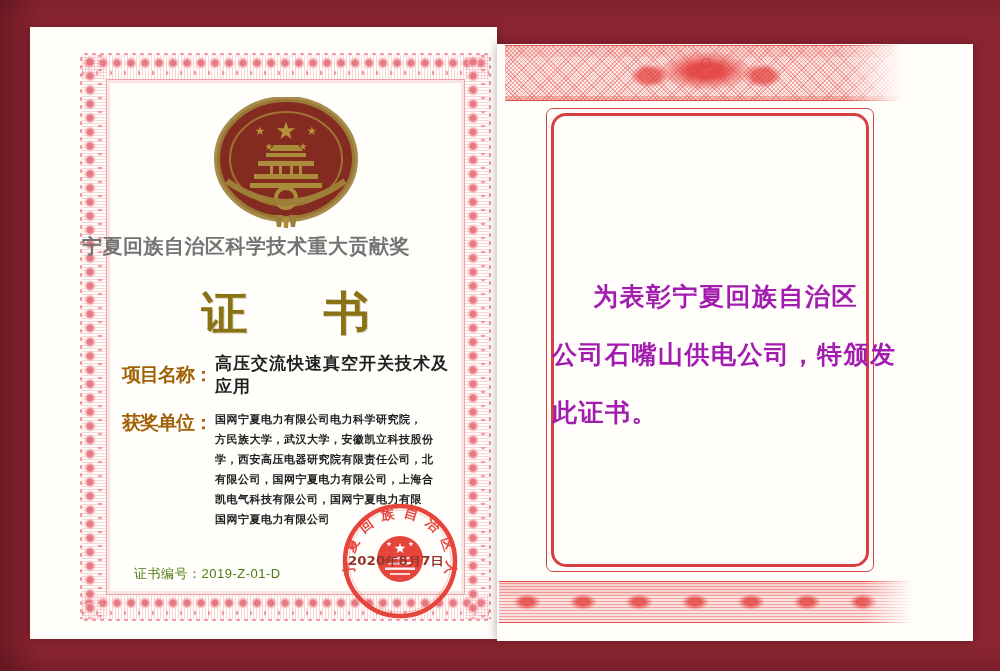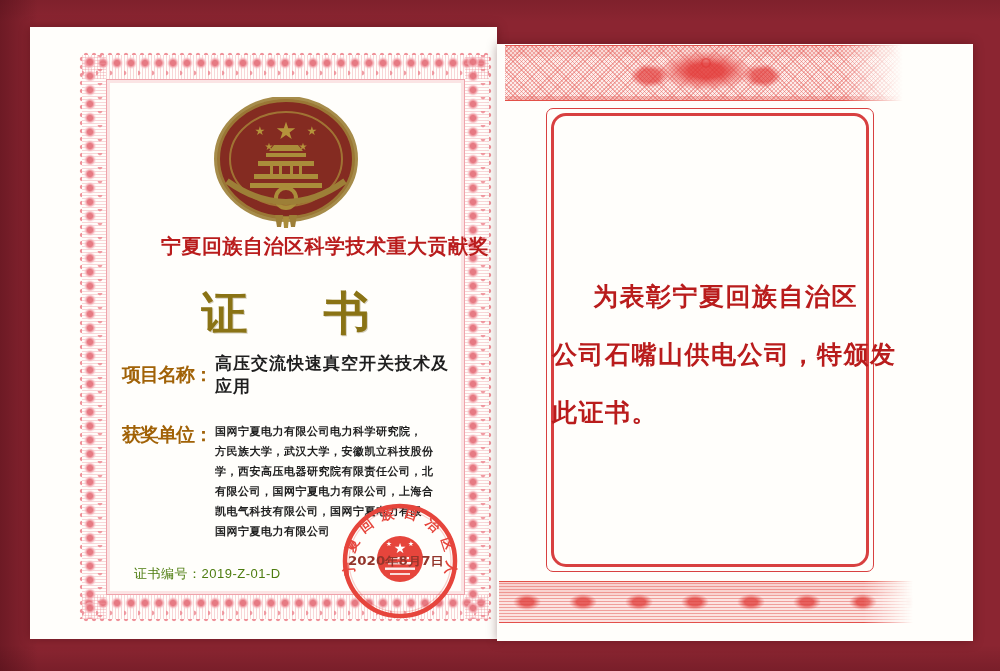--- a/index.html
+++ b/index.html
@@ -45,29 +45,29 @@
     background:radial-gradient(circle at 4px 0px, rgba(235,120,130,.85) 1.7px, transparent 2.6px);background-size:8px 5px;}
   .lace-left::before{content:"";position:absolute;left:-5px;top:0;bottom:0;width:5px;
     background:radial-gradient(circle at 5px 4px, rgba(235,120,130,.85) 1.7px, transparent 2.6px);background-size:5px 8px;}
   .lace-right::before{content:"";position:absolute;right:-5px;top:0;bottom:0;width:5px;
     background:radial-gradient(circle at 0px 4px, rgba(235,120,130,.85) 1.7px, transparent 2.6px);background-size:5px 8px;}
   .lace-inner{position:absolute;inset:24px;border:1px solid #efa3ab;
     box-shadow:inset 0 0 0 3px rgba(244,180,186,.35);}
 
   
   .emblem{position:absolute;left:183px;top:70px;width:146px;height:132px;opacity:.94;}
-  .award-title{position:absolute;left:52px;top:206px;width:407px;text-align:right;
-    color:#b91c1c;font-size:20px;font-weight:bold;letter-spacing:.5px;
+  .award-title{position:absolute;left:52px;top:206px;width:407px;text-align:left;
+    color:#737373;font-size:20px;font-weight:bold;letter-spacing:.5px;
     font-family:"DejaVu Sans",sans-serif;}
   .cert-heading{position:absolute;left:52px;top:256px;width:407px;display:flex;
     justify-content:center;gap:76px;color:#8a7315;font-size:46px;font-weight:bold;
     font-family:"DejaVu Serif",serif;text-shadow:1px 1px 0 rgba(90,70,10,.25);}
   .fields{position:absolute;left:92px;top:325px;width:360px;}
   .field-row{display:flex;align-items:flex-start;}
-  .field-row + .field-row{margin-top:24px;}
+  .field-row + .field-row{margin-top:12px;}
   .field-label{flex:none;width:93px;color:#a16207;font-size:19px;font-weight:bold;
     font-family:"DejaVu Sans",sans-serif;letter-spacing:-1px;}
   .row1 .field-label{margin-top:10px;}
   .field-value{color:#1f1f1f;font-weight:bold;font-family:"DejaVu Serif",serif;}
   .row1 .field-value{font-size:17px;line-height:23px;letter-spacing:1px;}
   .row2 .field-value{font-size:11px;line-height:20px;letter-spacing:.5px;}
   .cert-no{position:absolute;left:104px;top:538px;font-size:13px;color:#4d7c0f;
     letter-spacing:.5px;}
   .seal{position:absolute;left:310px;top:474px;width:120px;height:120px;z-index:5;}
 
@@ -99,21 +99,21 @@
     -webkit-mask-image:linear-gradient(90deg,#000 88%, transparent 100%);
             mask-image:linear-gradient(90deg,#000 88%, transparent 100%);
   }
   .band-bottom::after{content:"";position:absolute;bottom:-8px;left:0;right:0;height:9px;
     background:radial-gradient(circle at 6.5px 0px, rgba(228,80,80,.8) 2.6px, rgba(228,80,80,.3) 4.2px, transparent 5.4px);
     background-size:13px 9px;}
   .inner-frame{position:absolute;left:49px;top:64px;width:326px;height:462px;
     border:1.5px solid #d84040;border-radius:7px;}
   .inner-frame::before{content:"";position:absolute;inset:4px;border:3px solid #d84040;border-radius:15px;}
   .statement{position:absolute;left:55px;top:224px;width:322px;
-    color:#b91c1c;font-size:25px;font-weight:bold;letter-spacing:1.5px;
+    color:#a21caf;font-size:25px;font-weight:bold;letter-spacing:1.5px;
     font-family:"DejaVu Serif",serif;}
   .statement-line{line-height:58px;white-space:nowrap;}
   .statement-line:first-child{text-indent:41px;}
 </style>
 </head>
 <body>
 
 <div class="bg-shade"></div>
 
 <div class="page page-left">

